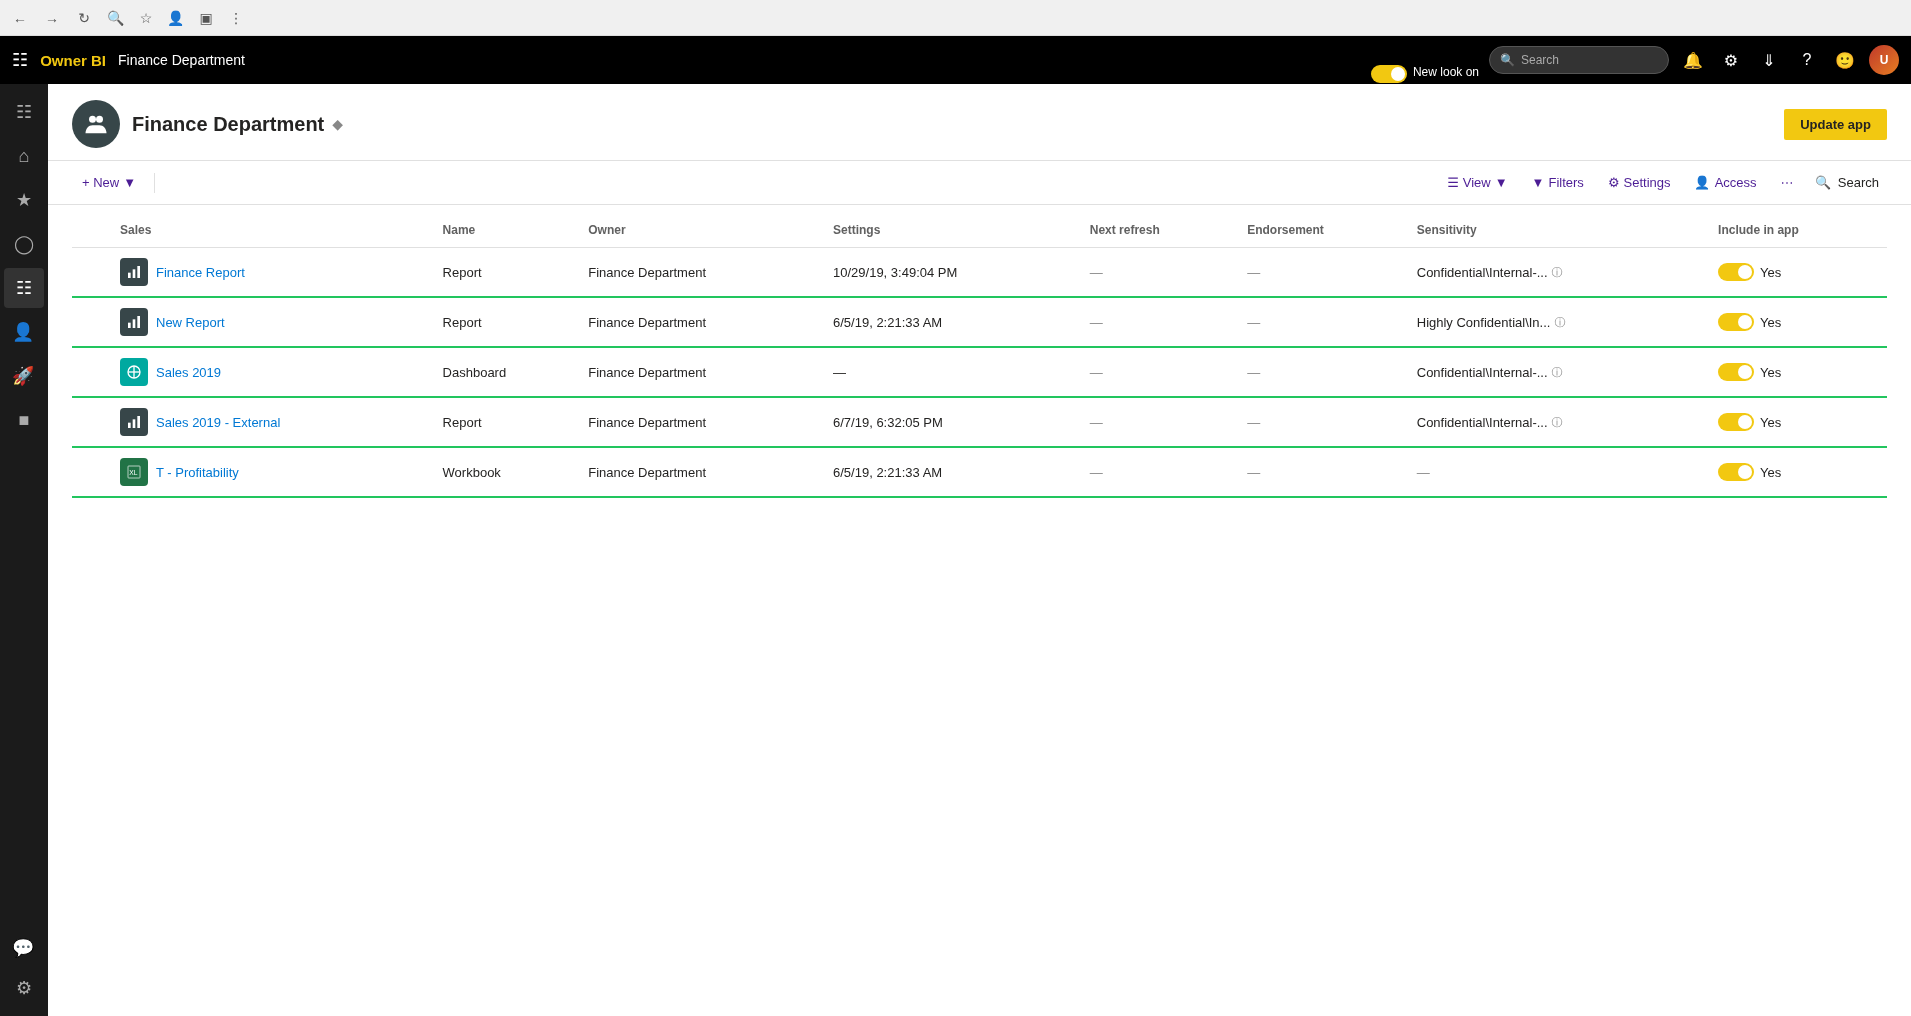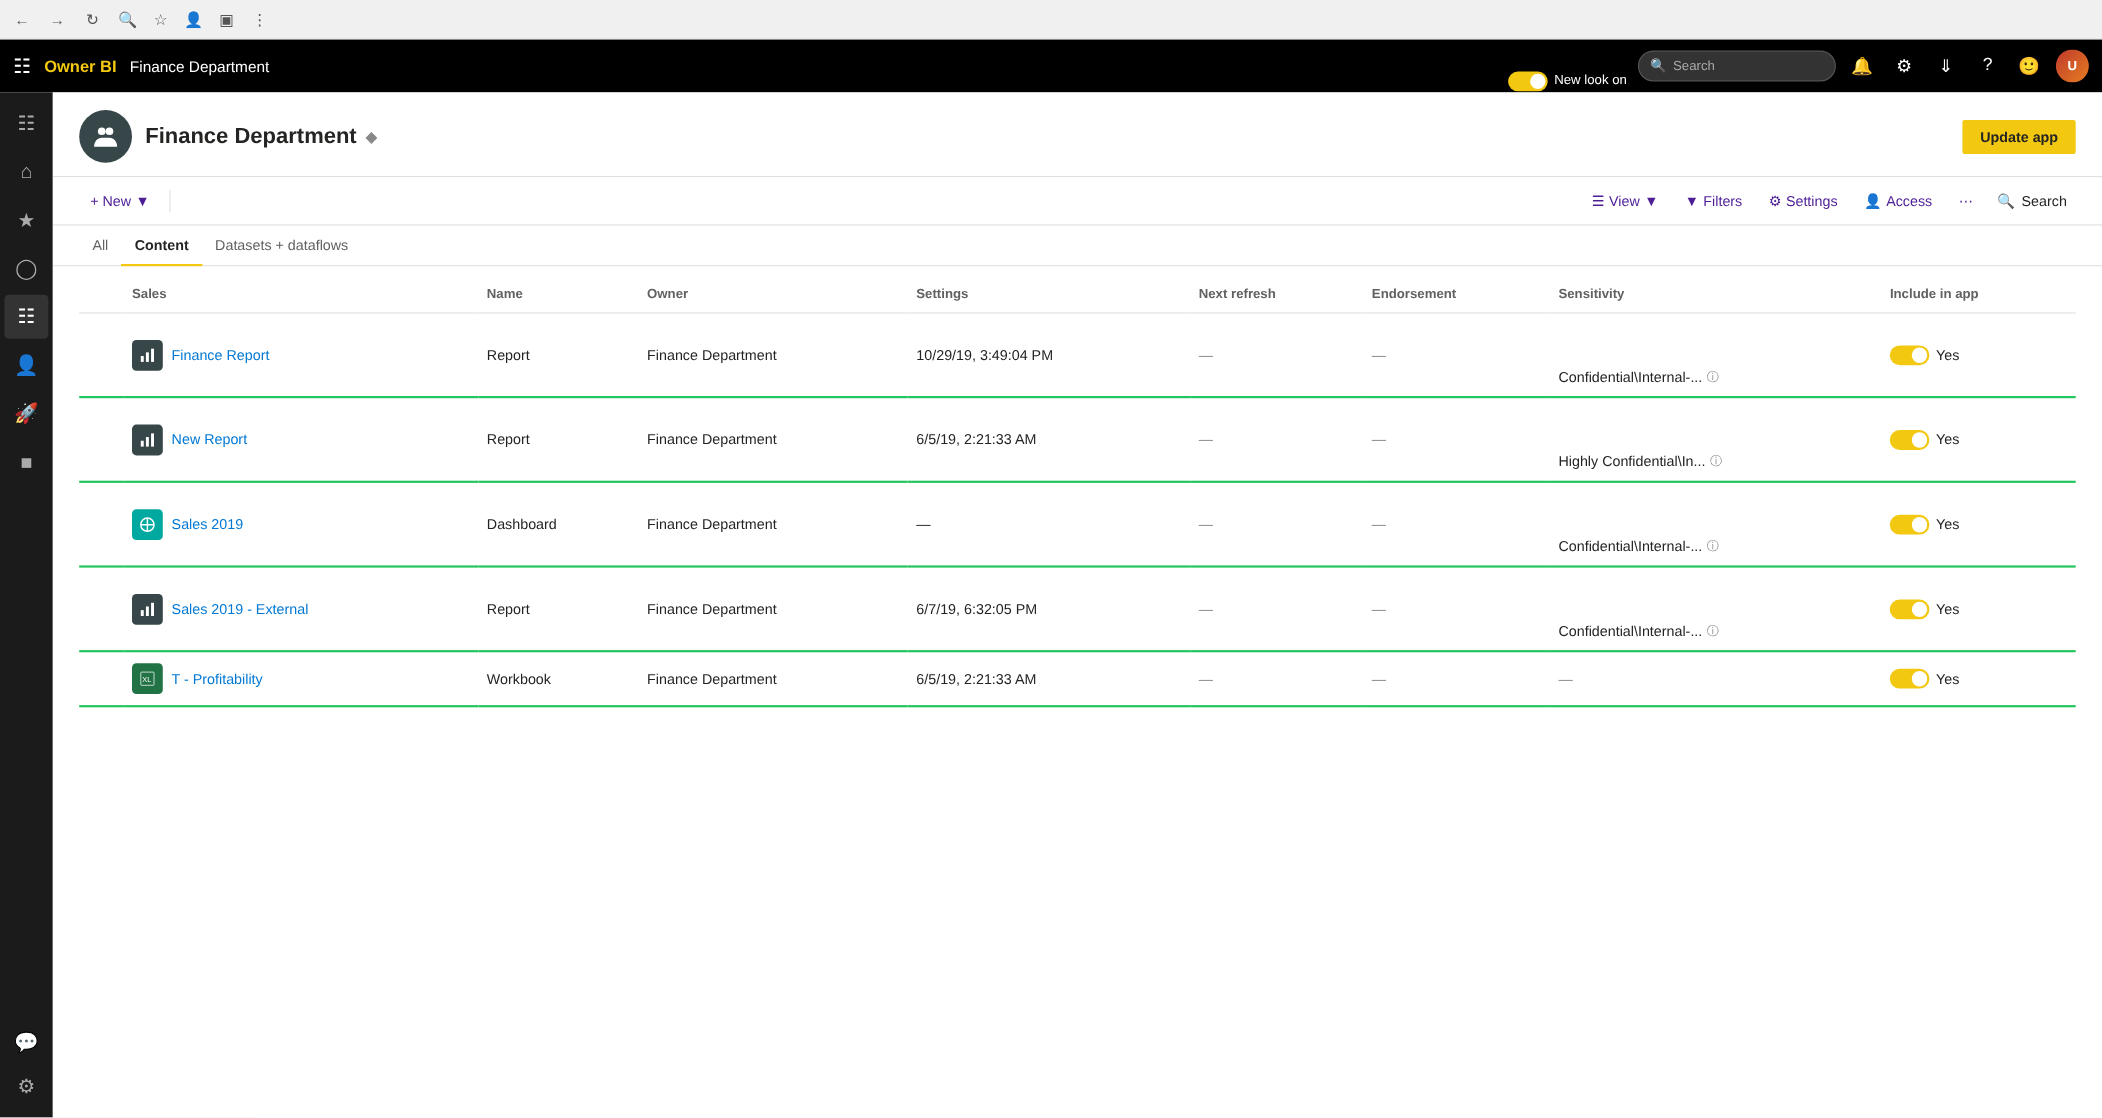--- a/index.html
+++ b/index.html
@@ -295,21 +295,21 @@
       position: absolute;
       width: 14px; height: 14px;
       background: white;
       border-radius: 50%;
       top: 2px; right: 2px;
     }
     .include-cell {
       display: flex; align-items: center; gap: 6px;
     }
     .sensitivity-cell {
-      display: flex; align-items: center; gap: 4px; margin-top: 40px;
+      display: flex; align-items: center; gap: 4px;
     }
     .info-icon {
       color: #888; font-size: 11px; cursor: pointer;
     }
     .checkbox-col { width: 40px; }
   </style>
 </head>
 <body>
 
 <div class="browser-bar">
@@ -406,25 +406,20 @@
           <span>Access</span>
         </button>
         <button class="toolbar-btn">⋯</button>
         <div class="toolbar-search">
           <span>🔍</span>
           <span>Search</span>
         </div>
       </div>
     </div>
 
-    <div class="tabs">
-      <div class="tab">All</div>
-      <div class="tab active">Content</div>
-      <div class="tab">Datasets + dataflows</div>
-    </div>
 
     <div class="table-container">
       <table>
         <thead>
           <tr>
             <th class="checkbox-col"></th>
             <th>Sales</th>
             <th>Name</th>
             <th>Owner</th>
             <th>Settings</th>

